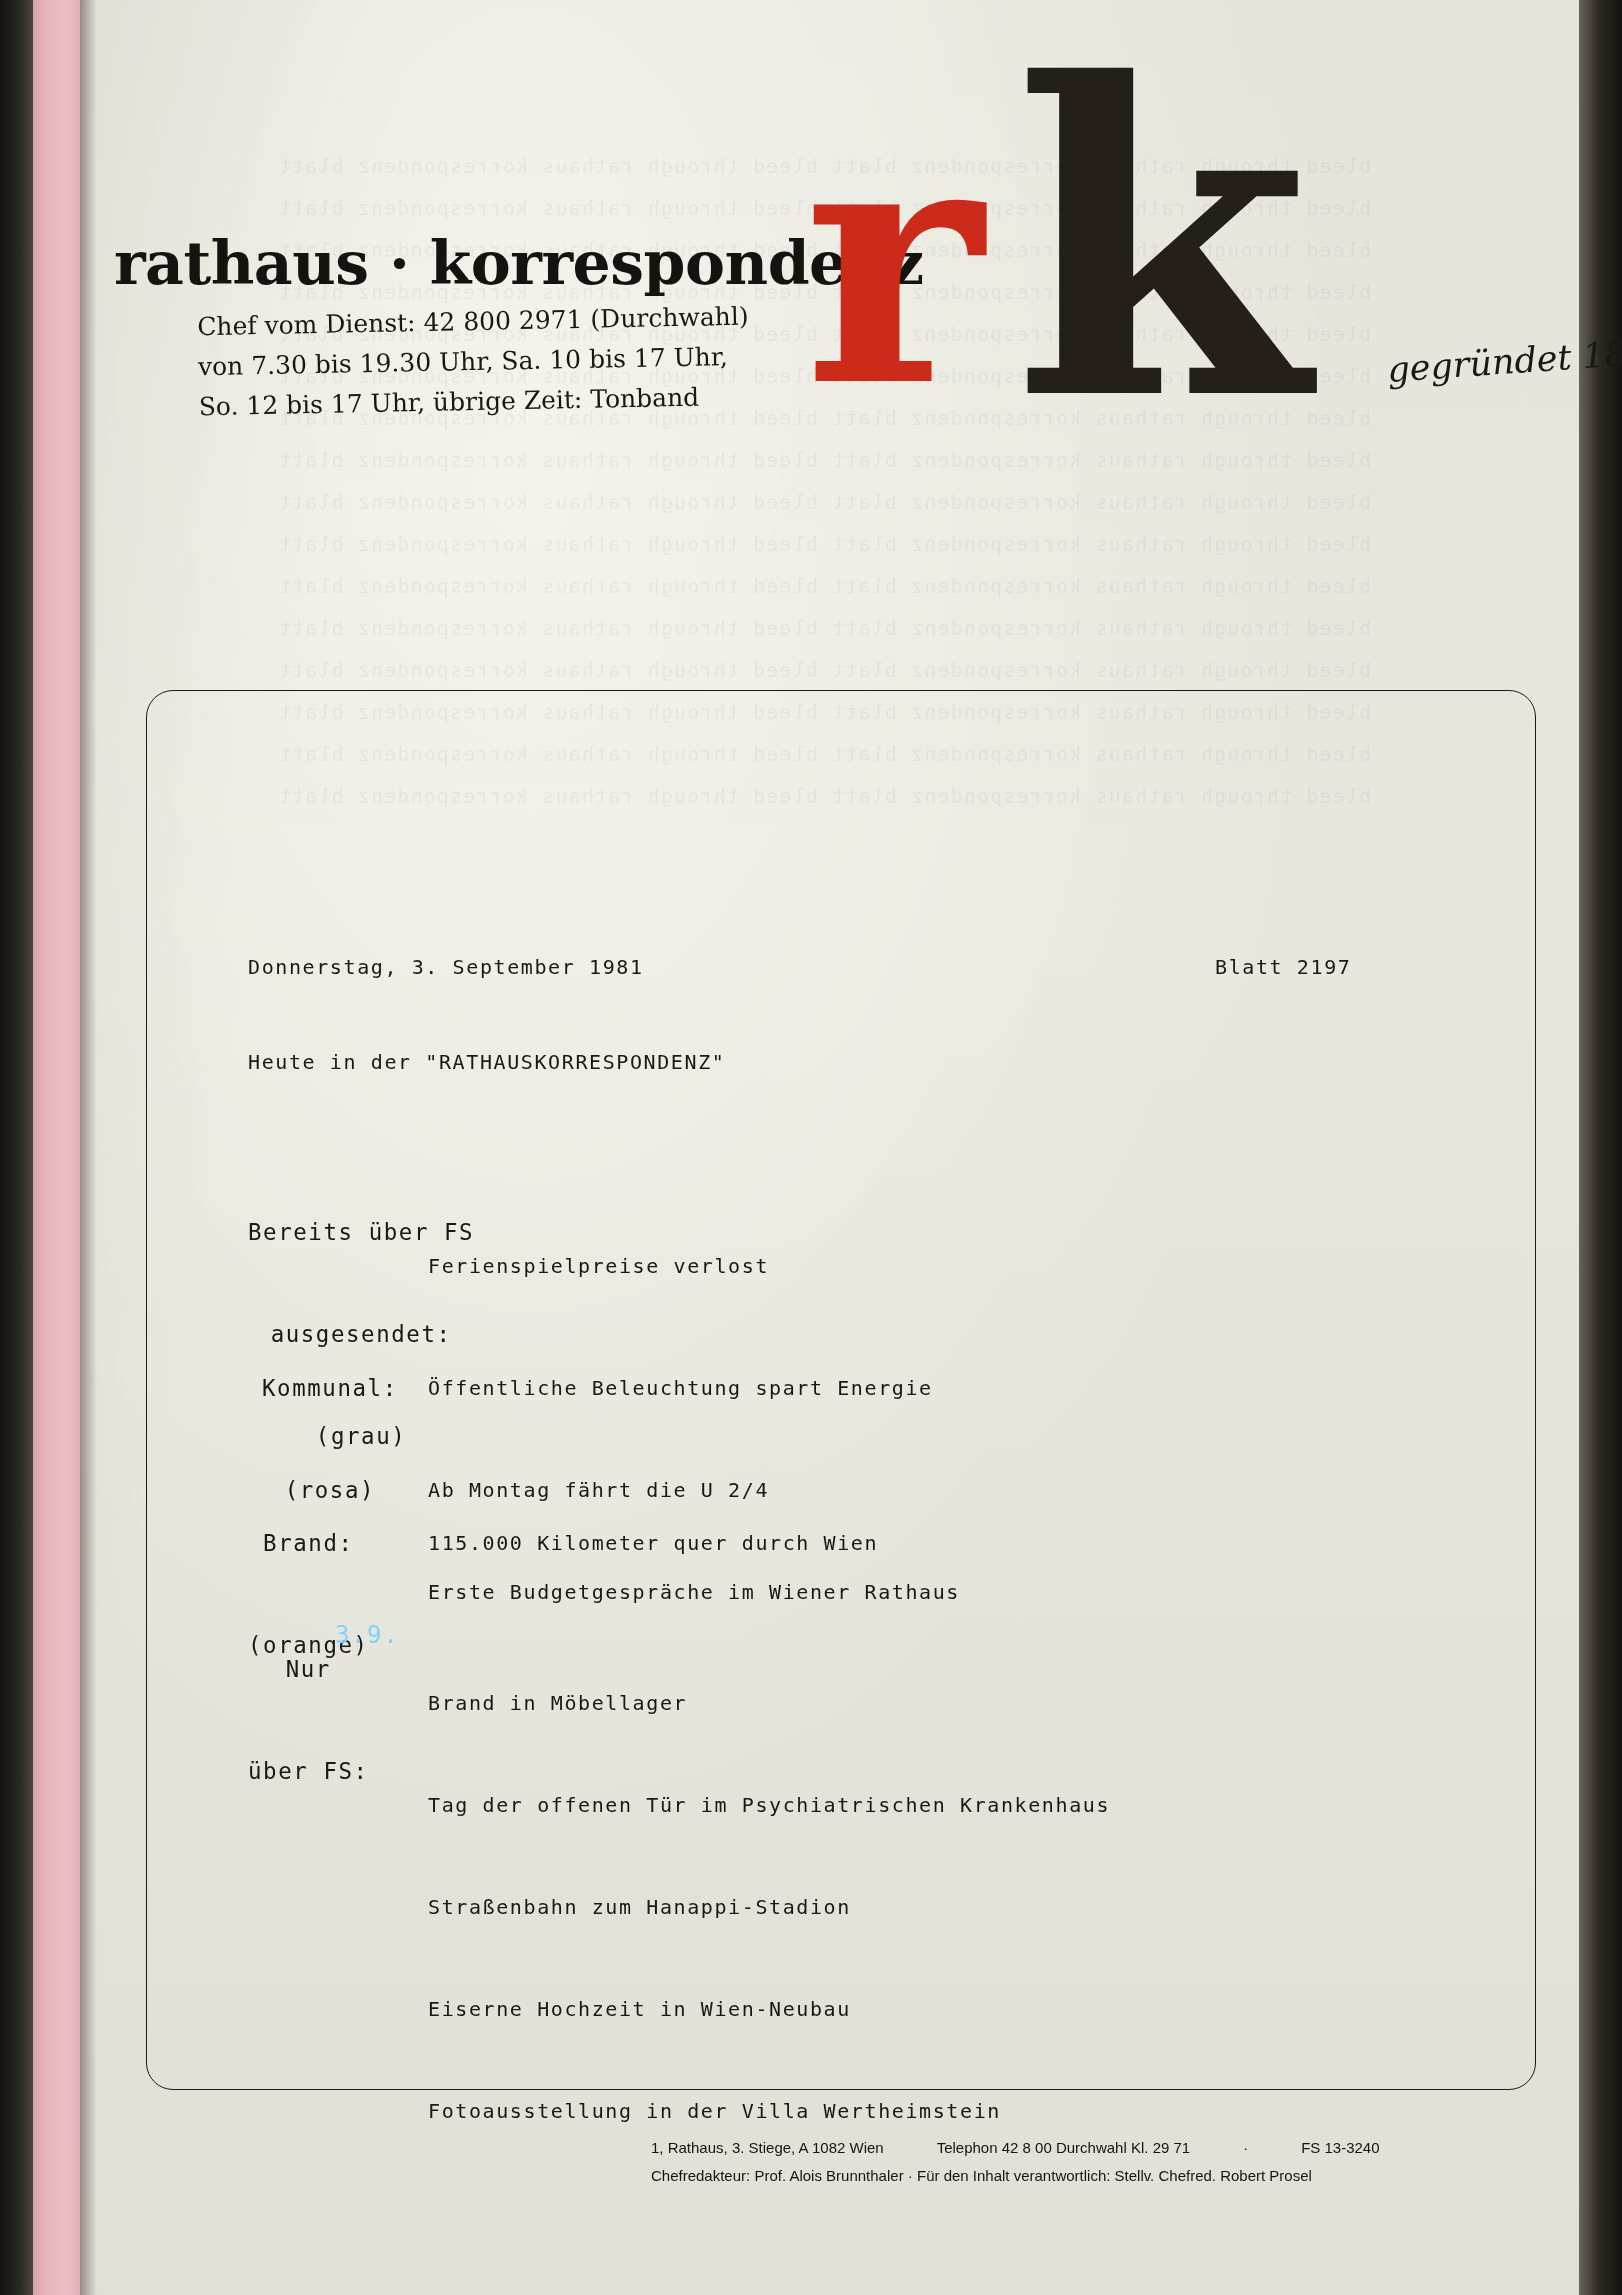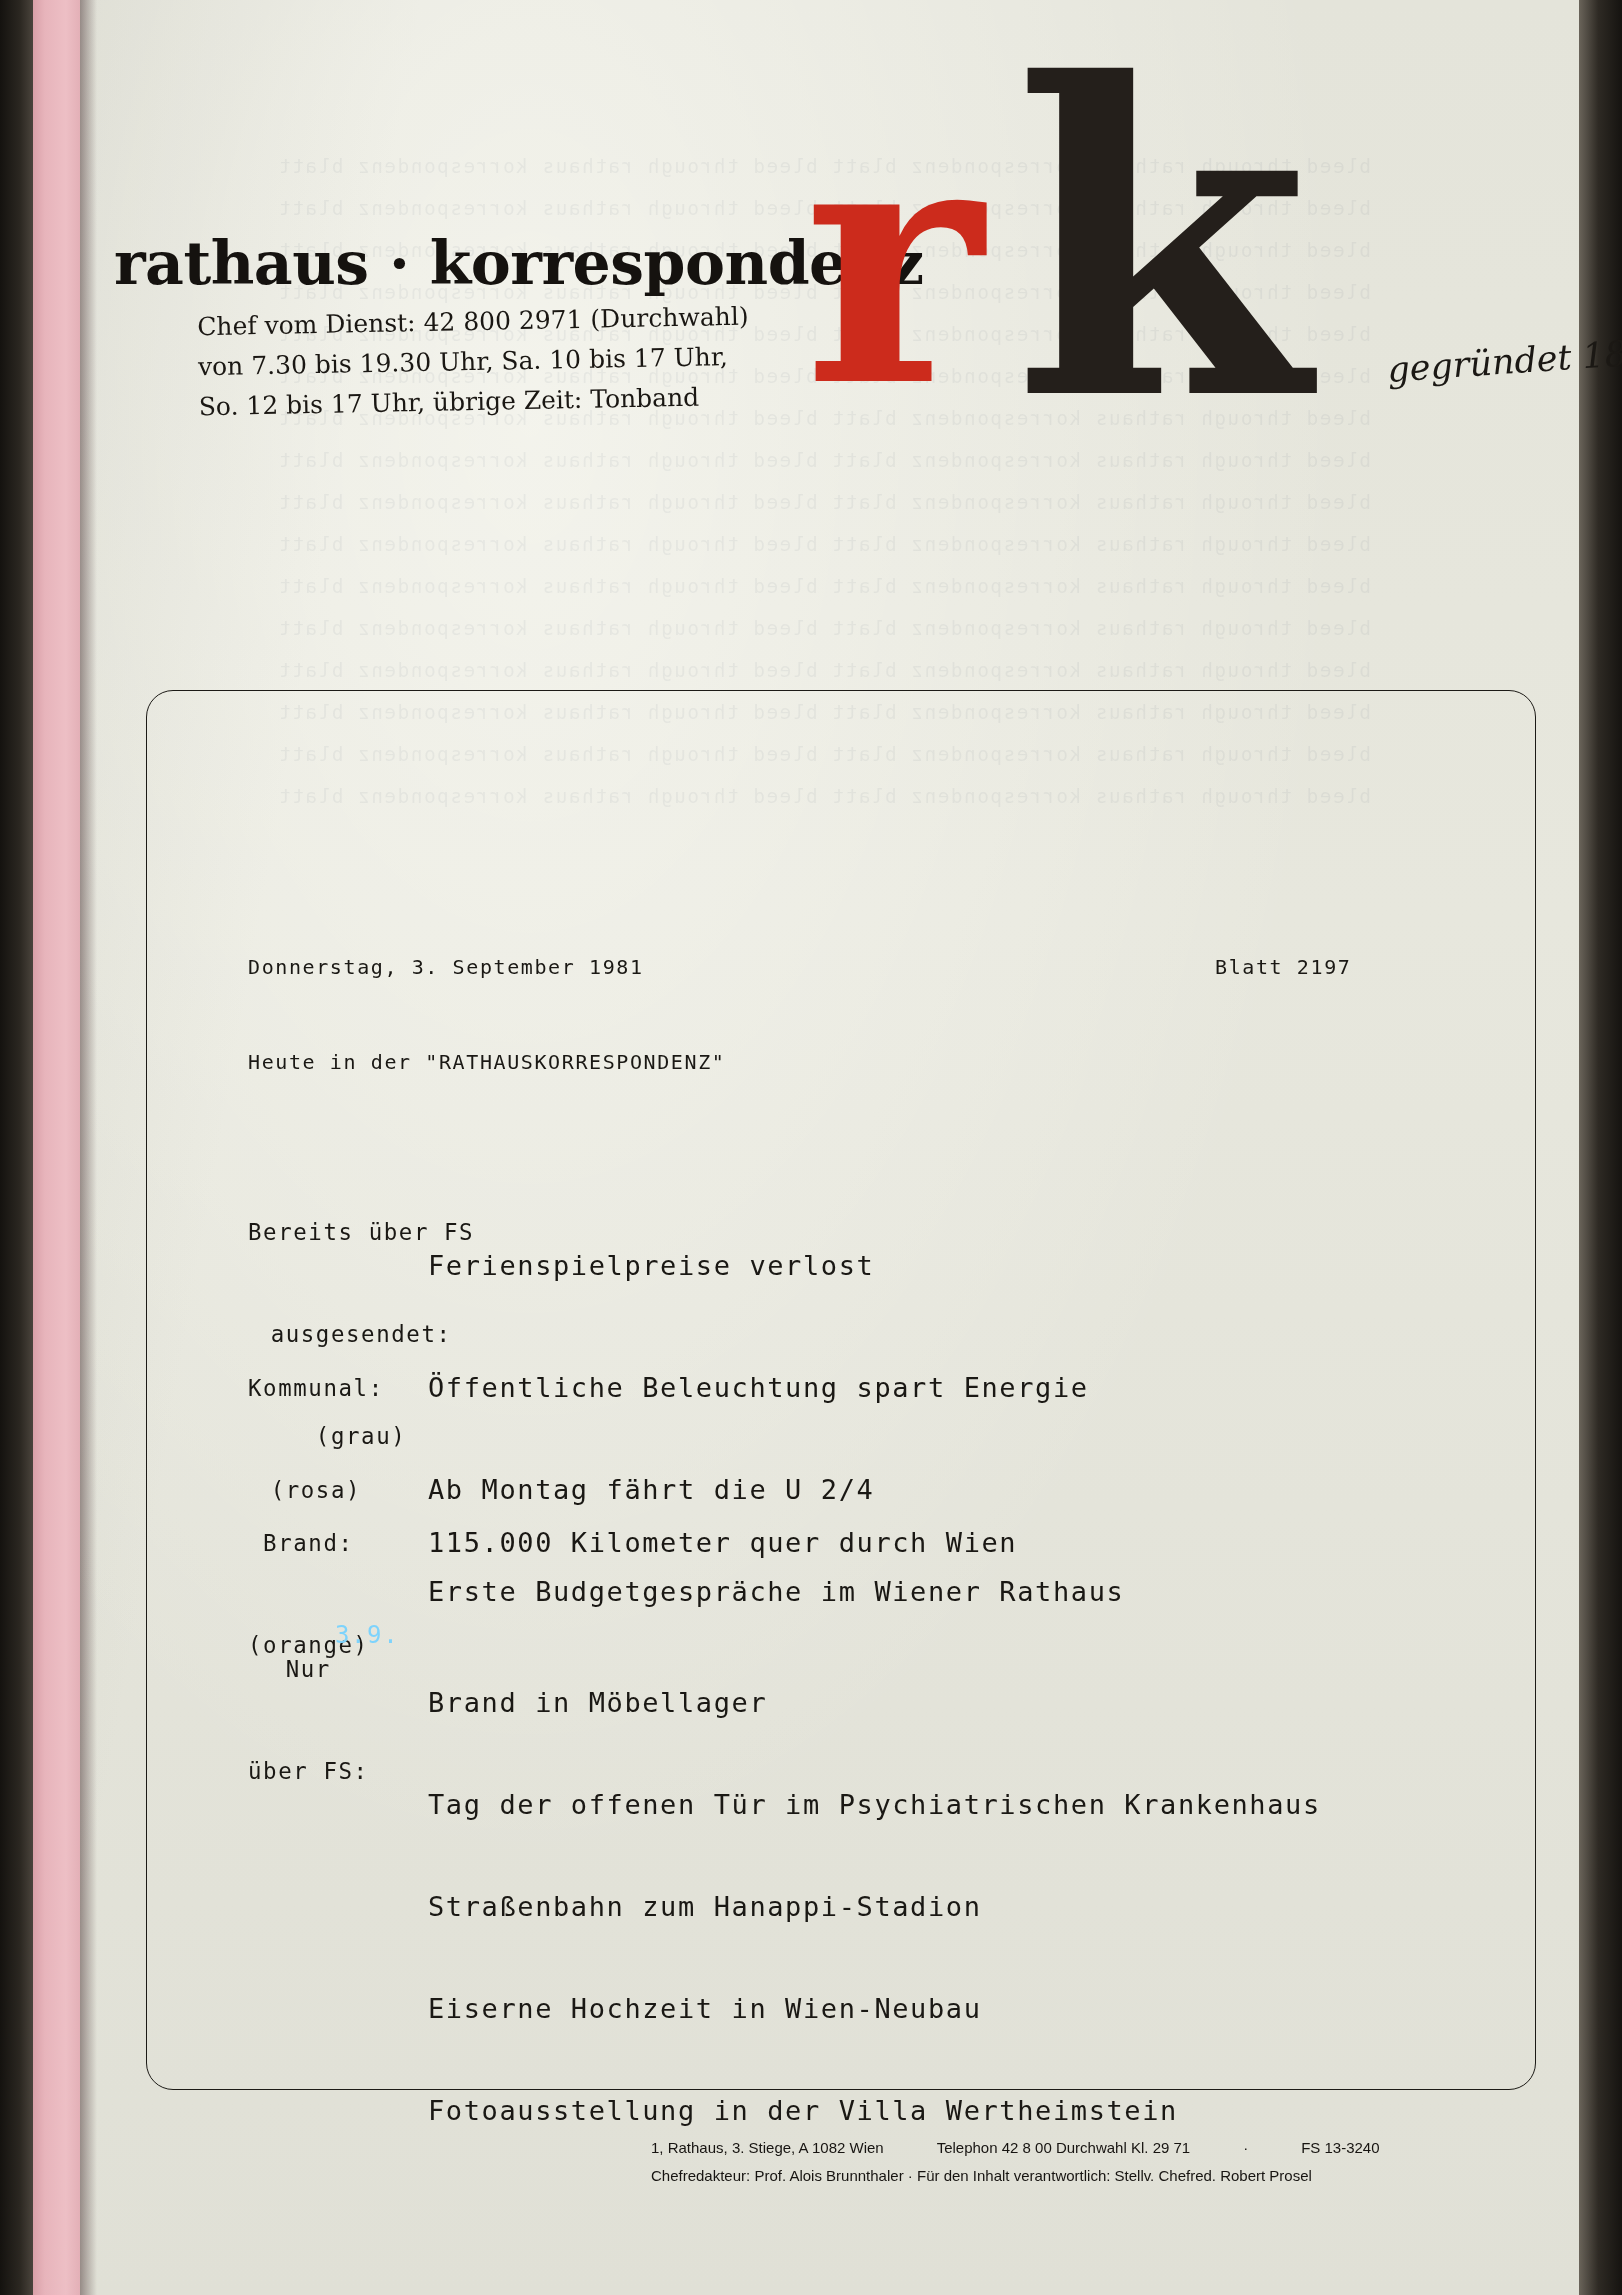--- a/index.html
+++ b/index.html
@@ -185,21 +185,21 @@
     line-height: 34px;
     letter-spacing: 1.6px;
     color: #1a1814;
     white-space: pre;
     text-align: center;
   }
   .item-col {
     position: absolute;
     left: 428px;
     font-family: "DejaVu Sans Mono", monospace;
-    font-size: 27px;
+    font-size: 20px;
     line-height: 34px;
     letter-spacing: 1.6px;
     color: #1a1814;
     white-space: pre;
   }
   .date-col {
     position: absolute;
     left: 335px;
     font-family: "DejaVu Sans Mono", monospace;
     font-size: 24px;
@@ -287,21 +287,21 @@
       <div>Bereits über FS</div>
       <div>ausgesendet:</div>
       <div>(grau)</div>
     </div>
     <div class="item-col" style="top:34px;">
       <div>Ferienspielpreise verlost</div>
     </div>
   </div>
 
   <div class="block sec-kommunal">
-    <div class="label-col" style="top:0;">
+    <div class="label-col" style="top:0;margin-left:14px;">
       <div>Kommunal:</div>
       <div>(rosa)</div>
     </div>
     <div class="item-col" style="top:0;">
       <div>Öffentliche Beleuchtung spart Energie</div>
       <div>Ab Montag fährt die U 2/4</div>
       <div>Erste Budgetgespräche im Wiener Rathaus</div>
     </div>
   </div>
 

